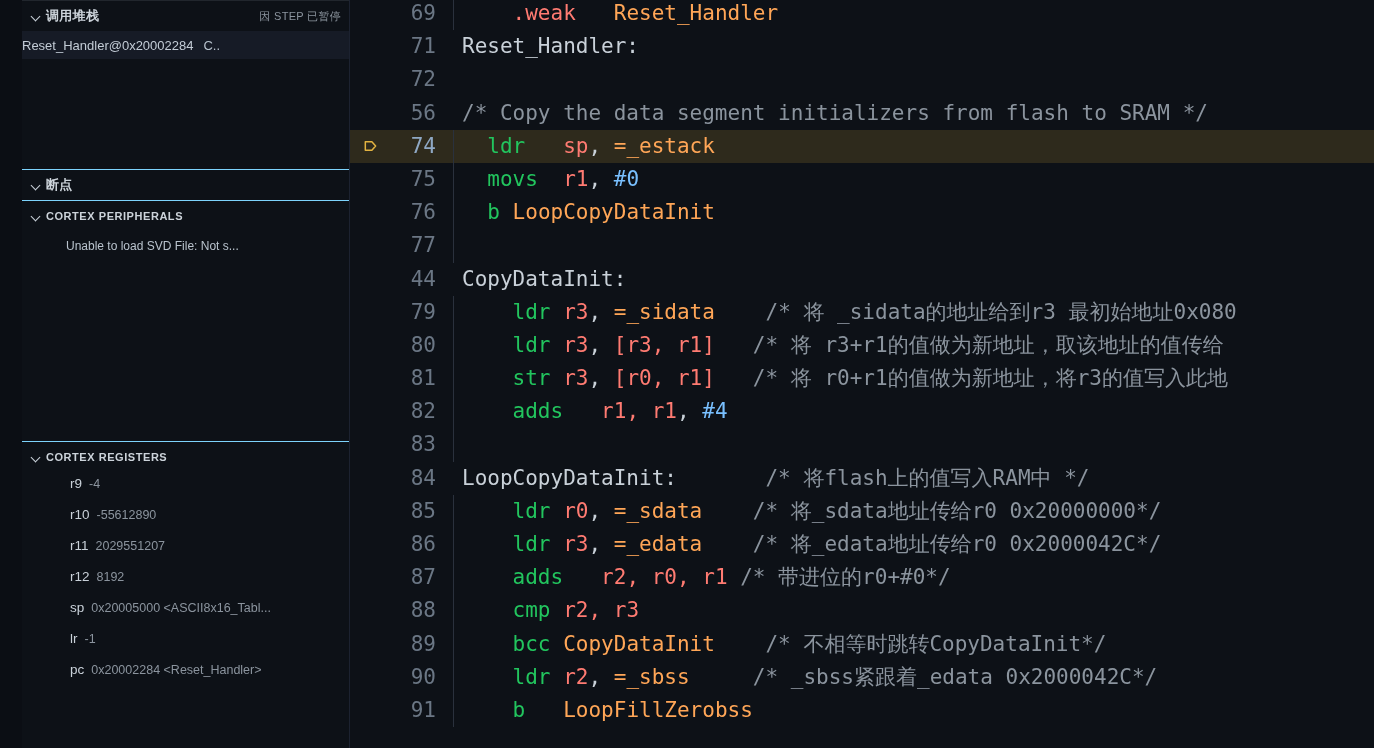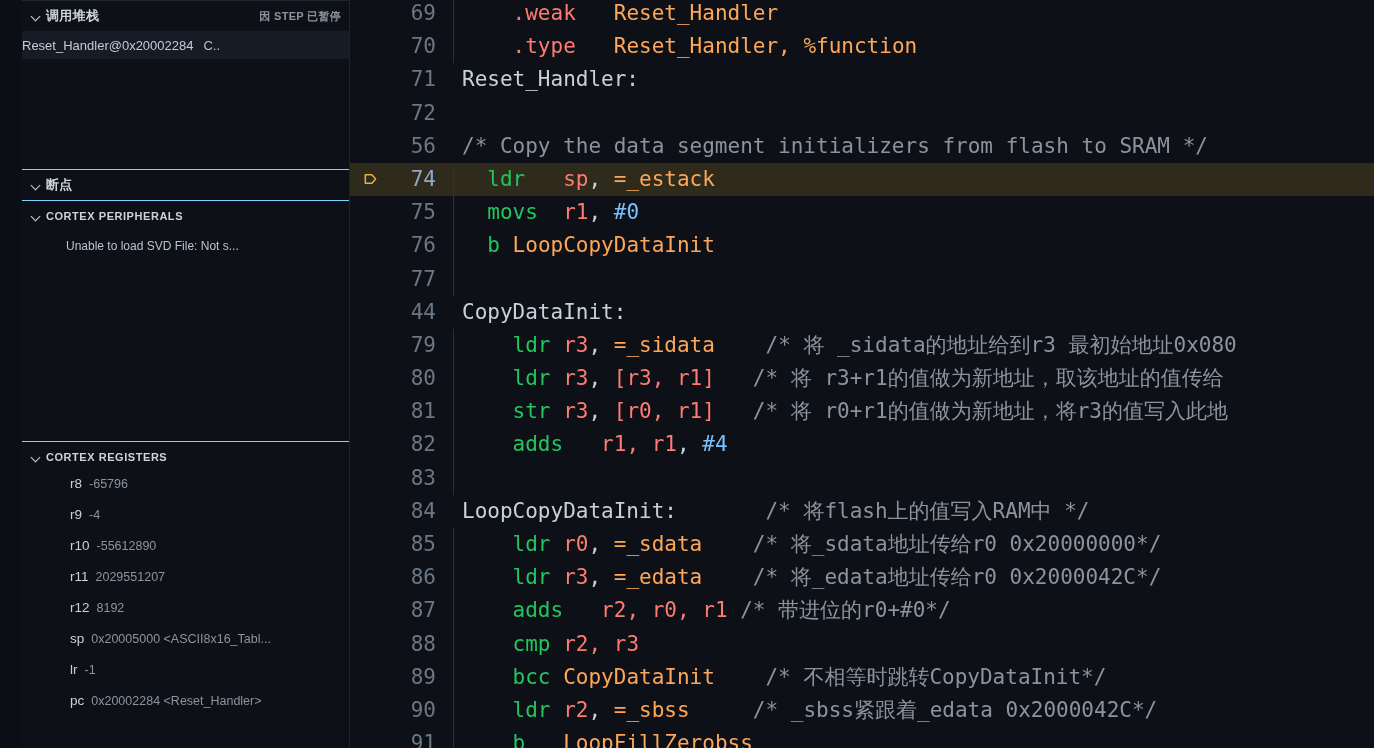--- a/index.html
+++ b/index.html
@@ -39,21 +39,21 @@
     position:relative;margin-right:2px;
   }
   .chev:before{
     content:"";position:absolute;left:4px;top:5px;
     width:6px;height:6px;border-right:1.4px solid #c9d1d9;border-bottom:1.4px solid #c9d1d9;
     transform:rotate(45deg);
   }
   .panel-title{font-size:13px;font-weight:bold;color:#ccd3da;}
   .panel-title.caps{font-size:11px;letter-spacing:.55px;}
   .panel-badge{
-    margin-left:auto;font-size:11px;color:#8b949e;font-weight:bold;
+    margin-left:auto;font-size:11px;color:#8b949e;font-weight:normal;
     white-space:nowrap;
   }
   .panel-body{background:#0d1117;}
 
   .stack-row{
     height:28px;display:flex;align-items:center;
     font-size:13px;color:#c3ccd6;
     background:#161b26;white-space:nowrap;overflow:hidden;
   }
   .stack-row .tag{color:#b7c2cd;margin-left:10px;}
@@ -162,24 +162,20 @@
       </div>
     </div>
 
     <div class="panel">
       <div class="panel-header">
         <span class="chev"></span>
         <span class="panel-title caps">CORTEX REGISTERS</span>
       </div>
       <div class="reg-list" id="reg-list">
           <div class="reg-row">
-            <span class="reg-name">r8</span>
-            <span class="reg-val">-65796</span>
-          </div>
-          <div class="reg-row">
             <span class="reg-name">r9</span>
             <span class="reg-val">-4</span>
           </div>
           <div class="reg-row">
             <span class="reg-name">r10</span>
             <span class="reg-val">-55612890</span>
           </div>
           <div class="reg-row">
             <span class="reg-name">r11</span>
             <span class="reg-val">2029551207</span>
@@ -201,21 +197,20 @@
             <span class="reg-val">0x20002284 &lt;Reset_Handler&gt;</span>
           </div>
         </div>
     </div>
 
   </div>
 
   <div class="editor">
     <div class="code-area" id="code-area">
         <div class="line"><div class="glyph-margin"></div><div class="ln">69</div><div class="gap guide"></div><div class="code"><span class="t-plain">    </span><span class="t-dir">.weak</span><span class="t-plain">   </span><span class="t-sym">Reset_Handler</span></div></div>
-        <div class="line"><div class="glyph-margin"></div><div class="ln">70</div><div class="gap guide"></div><div class="code"><span class="t-plain">    </span><span class="t-dir">.type</span><span class="t-plain">   </span><span class="t-sym">Reset_Handler, %function</span></div></div>
         <div class="line"><div class="glyph-margin"></div><div class="ln">71</div><div class="gap"></div><div class="code"><span class="t-lbl">Reset_Handler:</span></div></div>
         <div class="line"><div class="glyph-margin"></div><div class="ln">72</div><div class="gap"></div><div class="code"></div></div>
         <div class="line"><div class="glyph-margin"></div><div class="ln">56</div><div class="gap"></div><div class="code"><span class="t-cmt">/* Copy the data segment initializers from flash to SRAM */</span></div></div>
         <div class="line hl"><div class="glyph-margin"><div class="dbg-arrow"><svg viewBox="0 0 16 16" width="16" height="15">
                 <path d="M3 3 L10 3 L14 7.5 L10 12 L3 12 Z" fill="none" stroke="#e3b341" stroke-width="1.6" stroke-linejoin="round"></path>
               </svg></div></div><div class="ln cur">74</div><div class="gap guide"></div><div class="code"><span class="t-plain">  </span><span class="t-kw">ldr</span><span class="t-plain">   </span><span class="t-reg">sp</span><span class="t-plain">, </span><span class="t-sym">=_estack</span></div></div>
         <div class="line"><div class="glyph-margin"></div><div class="ln">75</div><div class="gap guide"></div><div class="code"><span class="t-plain">  </span><span class="t-kw">movs</span><span class="t-plain">  </span><span class="t-reg">r1</span><span class="t-plain">, </span><span class="t-num">#0</span></div></div>
         <div class="line"><div class="glyph-margin"></div><div class="ln">76</div><div class="gap guide"></div><div class="code"><span class="t-plain">  </span><span class="t-kw">b</span><span class="t-plain"> </span><span class="t-sym">LoopCopyDataInit</span></div></div>
         <div class="line"><div class="glyph-margin"></div><div class="ln">77</div><div class="gap guide"></div><div class="code"></div></div>
         <div class="line"><div class="glyph-margin"></div><div class="ln">44</div><div class="gap"></div><div class="code"><span class="t-lbl">CopyDataInit:</span></div></div>

